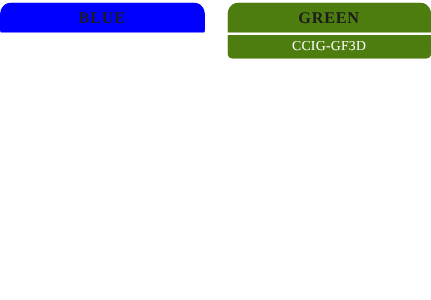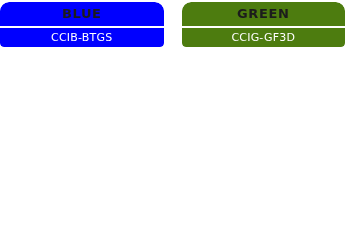--- a/index.html
+++ b/index.html
@@ -23,20 +23,21 @@
     gap: 18px;
     padding: 2px 0 0 0;
   }
   .column {
     width: 180px;
     border-radius: 9px 9px 4px 4px;
     overflow: hidden;
     display: flex;
     flex-direction: column;
     background: #ffffff;
+    font-family: Liberation Serif, serif;
   }
   .column-header {
     height: 24px;
     line-height: 24px;
     text-align: center;
     font-size: 13px;
     font-weight: bold;
     letter-spacing: 0.6px;
     color: #1c1c1c;
     border-radius: 9px 9px 0 0;
@@ -69,21 +70,20 @@
   }
 </style>
 </head>
 <body>
 
 <div class="board">
 
   <div class="column col-blue">
     <div class="column-header">BLUE</div>
     <div class="column-rows">
-      <div class="row">CCIB-BTGS</div>
     </div>
   </div>
 
   <div class="column col-green">
     <div class="column-header">GREEN</div>
     <div class="column-rows">
       <div class="row">CCIG-GF3D</div>
     </div>
   </div>
 

